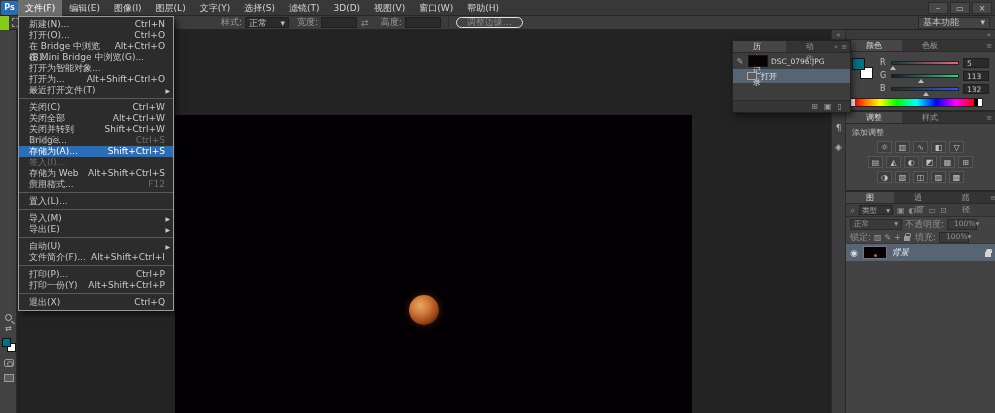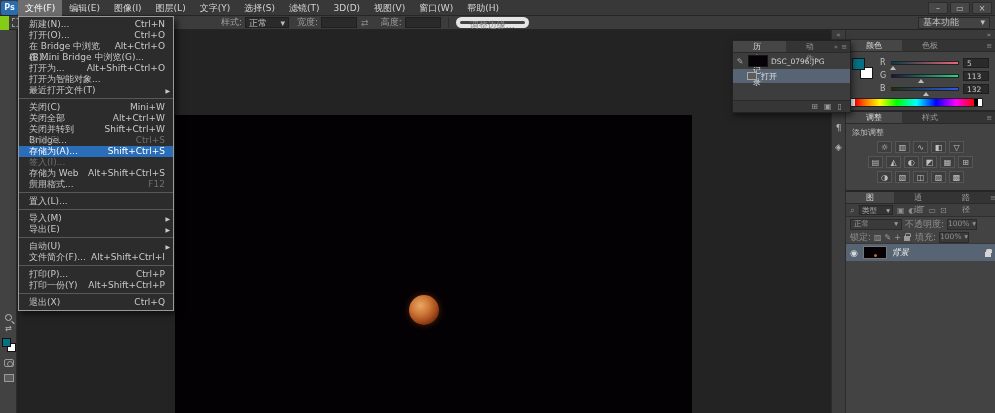--- a/index.html
+++ b/index.html
@@ -19,21 +19,21 @@
 
   
   .optionsbar { position:absolute; left:9px; top:16px; width:995px; height:14px; background:#3c3c3c; border-bottom:1px solid #252525; display:flex; align-items:center; z-index:5; color:#9e9e9e;gap:28px; }
   .tool-preset { width:12px; height:9px; border:1px dashed #9a9a9a; margin-left:3px; }
   .ob-group { display:flex; align-items:center; margin-left:161px; }
   .ob-label { margin:0 3px 0 8px; color:#9e9e9e; }
   .ob-select { width:44px; height:11px; background:#2a2a2a; border:1px solid #1f1f1f; color:#bdbdbd; padding:0 3px; line-height:10px; display:flex; justify-content:space-between; align-items:center; }
   .ob-input { width:36px; height:11px; background:#2a2a2a; border:1px solid #1f1f1f; }
   .swap-icon { margin:0 4px; color:#8a8a8a; font-size:9px; }
   .ob-sep { width:1px; height:11px; background:#2d2d2d; margin:0 7px; }
-  .ob-btn { height:11px; padding:0 10px; border:4px solid #e5e5e5; border-radius:6px; background:#434343; color:#8a8a8a; line-height:9px;text-align:right; }
+  .ob-btn { height:11px; padding:0 10px; border:1px solid #e5e5e5; border-radius:6px; background:#434343; color:#8a8a8a; line-height:9px;text-align:right; }
   .ob-right { margin-left:auto; margin-right:14px; display:flex; align-items:center; }
   .ws-btn { width:72px; height:12px; background:#434343; border:1px solid #2a2a2a; color:#c0c0c0; display:flex; justify-content:space-between; align-items:center; padding:0 4px; line-height:11px; }
 
   
   .main { position:absolute; left:0; top:30px; width:995px; height:383px; background:#232323; }
 
   .tools { position:absolute; left:0; top:0; width:17px; height:383px; background:#424242; border-right:1px solid #2b2b2b; }
   .tools-stack { position:absolute; top:284px; left:0; width:17px; display:flex; flex-direction:column; align-items:center; gap:4px; color:#b9b9b9; }
   .magnifier { width:7px; height:7px; border:1px solid #b9b9b9; border-radius:50%; position:relative; }
   .magnifier::after { content:""; position:absolute; width:4px; height:1px; background:#b9b9b9; left:5px; top:7px; transform:rotate(45deg); }
@@ -106,21 +106,21 @@
   .adj-label { color:#bdbdbd; font-size:8px; margin:1px 0 3px 2px; }
   .adj-row { display:flex; justify-content:center; gap:3px; margin-bottom:3px; }
   .adj-icon { width:15px; height:12px; border:1px solid #565656; background:#3e3e3e; color:#c0c0c0; font-size:8px; display:flex; align-items:center; justify-content:center; }
 
   .layers-panel { border-bottom:none; height:231px; position:relative; }
   .filter-row { height:13px; display:flex; align-items:center; gap:4px; padding:0 4px; background:#3e3e3e; border-bottom:1px solid #2e2e2e; color:#8f8f8f; }
   .filter-kind { width:34px; height:10px; background:#343434; border:1px solid #272727; display:flex; justify-content:space-between; padding:0 2px; line-height:9px; font-size:7.5px; color:#a9a9a9; }
   .filter-icons { display:flex; gap:4px; font-size:8px; color:#8f8f8f; }
   .blend-row { height:14px; display:flex; align-items:center; gap:3px; padding:0 4px; color:#8f8f8f; }
   .blend-select { width:52px; height:11px; background:#3a3a3a; border:1px solid #2a2a2a; display:flex; justify-content:space-between; align-items:center; padding:0 3px; font-size:7.5px; color:#9f9f9f; line-height:10px; }
-  .mini-select { width:30px; height:11px; background:#3a3a3a; border:1px solid #2a2a2a; display:flex; justify-content:space-between; align-items:center; padding:0 0; font-size:7.5px; color:#8f8f8f; line-height:10px; }
+  .mini-select { width:30px; height:11px; background:#3a3a3a; border:1px solid #2a2a2a; display:flex; justify-content:space-between; align-items:center; padding:0 6px; font-size:7.5px; color:#8f8f8f; line-height:10px; }
   .lock-row { height:13px; display:flex; align-items:center; gap:3px; padding:0 4px; color:#8f8f8f; border-bottom:1px solid #383838; }
   .lock-icons { display:flex; gap:3px; font-size:8px; color:#9a9a9a; align-items:center; }
   .lock-shape { display:inline-block; position:relative; width:6px; height:5px; background:#9a9a9a; margin-top:3px; }
   .lock-shape::before { content:""; position:absolute; left:1px; top:-3px; width:4px; height:3px; border:1px solid #9a9a9a; border-bottom:none; border-radius:2px 2px 0 0; }
   .layer-row { height:17px; background:#566473; display:flex; align-items:center; gap:5px; padding:0 4px; color:#eee; }
   .eye-icon { color:#d9d9d9; font-size:9px; }
   .layer-thumb { width:24px; height:13px; background:#050105; border:1px solid #777; position:relative; }
   .layer-thumb::after { content:""; position:absolute; left:10px; top:7px; width:3px; height:3px; border-radius:50%; background:#c06a30; }
   .layer-name { font-style:italic; font-size:8.5px; flex:1; }
   .layer-row .lock-shape, .layer-row .lock-shape::before { background:#d5d5d5; border-color:#d5d5d5; }
@@ -490,37 +490,37 @@
         <span class="fm-label">在 Bridge 中浏览(B)...</span>
         <span class="fm-shortcut">Alt+Ctrl+O</span>
       </div>
 
       <div class="fm-item">
         <span class="fm-label">在 Mini Bridge 中浏览(G)...</span>
         <span class="fm-shortcut"></span>
       </div>
 
       <div class="fm-item">
+        <span class="fm-label">打开为智能对象...</span>
+        <span class="fm-shortcut"></span>
+      </div>
+
+      <div class="fm-item">
         <span class="fm-label">打开为...</span>
         <span class="fm-shortcut">Alt+Shift+Ctrl+O</span>
       </div>
 
-      <div class="fm-item">
-        <span class="fm-label">打开为智能对象...</span>
-        <span class="fm-shortcut"></span>
-      </div>
-
       <div class="fm-item sep-after has-sub">
         <span class="fm-label">最近打开文件(T)</span>
         <span class="fm-shortcut"></span>
       </div>
 
       <div class="fm-item">
         <span class="fm-label">关闭(C)</span>
-        <span class="fm-shortcut">Mini+W</span>
+        <span class="fm-shortcut">Ctrl+W</span>
       </div>
 
       <div class="fm-item">
         <span class="fm-label">关闭全部</span>
         <span class="fm-shortcut">Alt+Ctrl+W</span>
       </div>
 
       <div class="fm-item">
         <span class="fm-label">关闭并转到 Bridge...</span>
         <span class="fm-shortcut">Shift+Ctrl+W</span>

